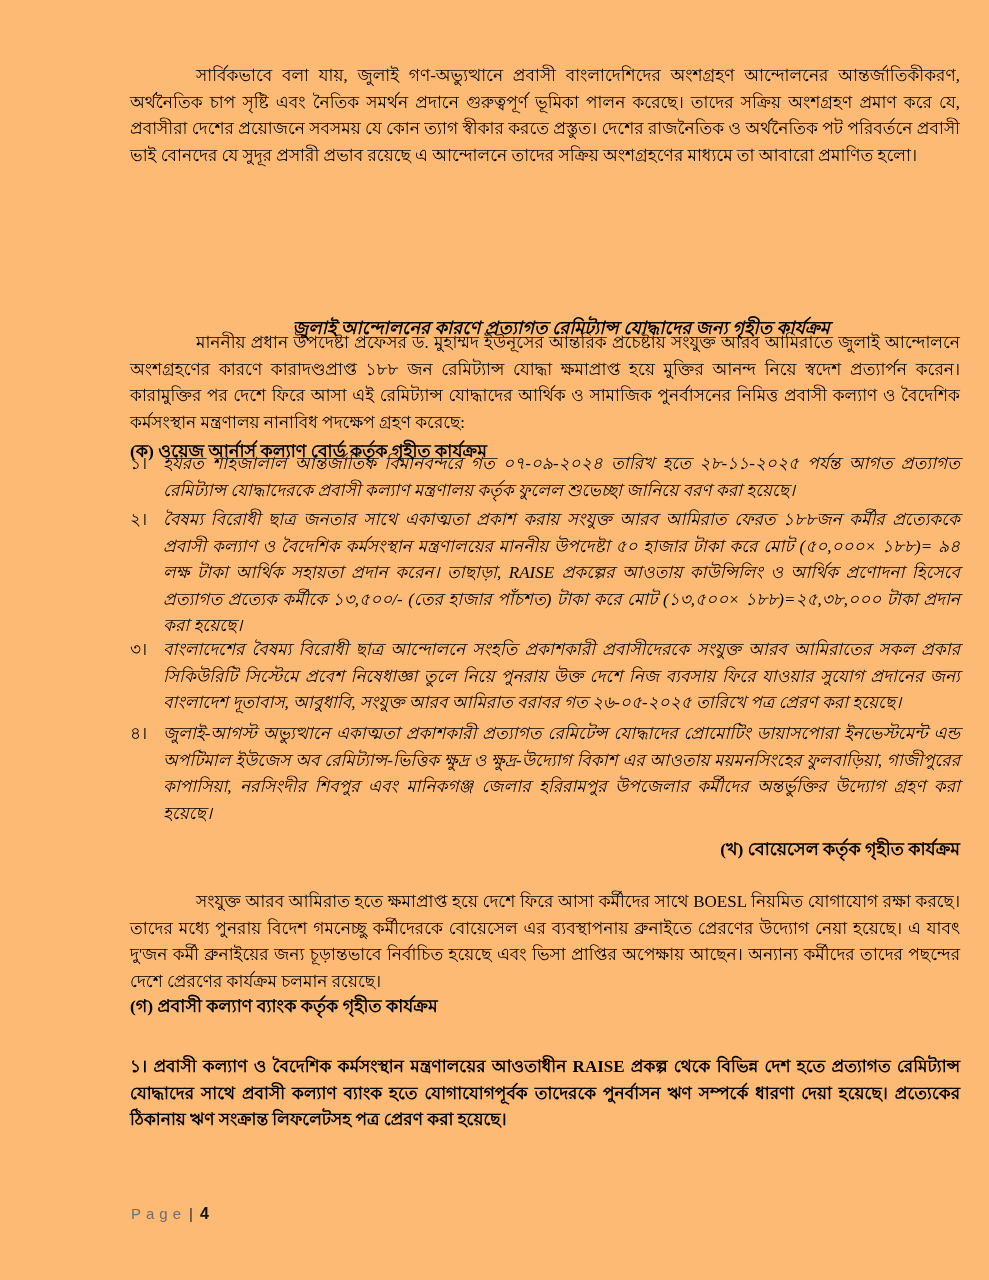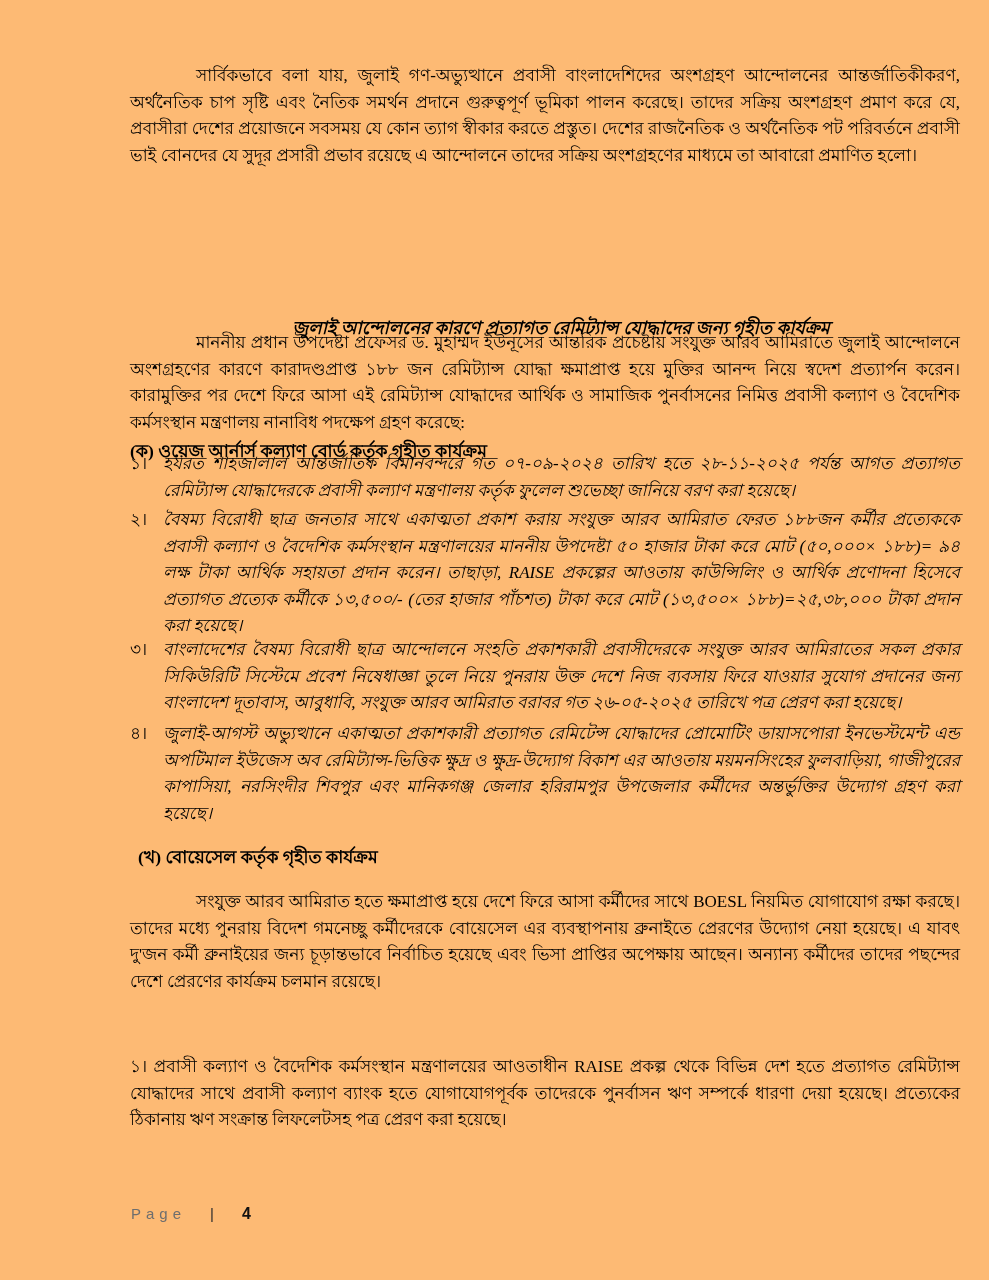--- a/index.html
+++ b/index.html
@@ -55,21 +55,20 @@
     font-style: italic;
   }
   .footer {
     position: absolute;
     left: 131px;
     top: 1205px;
     font-family: "Liberation Sans", "DejaVu Sans", sans-serif;
     font-size: 15px;
     display: flex;
     align-items: baseline;
-    gap: 21px;
   }
   .footer-label {
     color: #6e6e6e;
     letter-spacing: 5px;
   }
   .footer-sep {
     color: #2b2b2b;
     padding: 0 7px 0 3px;
   }
   .footer-num {
@@ -104,26 +103,27 @@
   <div class="block body-text list-item" style="top:637px;">
     <span class="list-num">৩।</span>
     <span class="list-body">বাংলাদেশের বৈষম্য বিরোধী ছাত্র আন্দোলনে সংহতি প্রকাশকারী প্রবাসীদেরকে সংযুক্ত আরব আমিরাতের সকল প্রকার সিকিউরিটি সিস্টেমে প্রবেশ নিষেধাজ্ঞা তুলে নিয়ে পুনরায় উক্ত দেশে নিজ ব্যবসায় ফিরে যাওয়ার সুযোগ প্রদানের জন্য বাংলাদেশ দূতাবাস, আবুধাবি, সংযুক্ত আরব আমিরাত বরাবর গত ২৬-০৫-২০২৫ তারিখে পত্র প্রেরণ করা হয়েছে।</span>
   </div>
 
   <div class="block body-text list-item" style="top:721px;">
     <span class="list-num">৪।</span>
     <span class="list-body">জুলাই-আগস্ট অভ্যুত্থানে একাত্মতা প্রকাশকারী প্রত্যাগত রেমিটেন্স যোদ্ধাদের প্রোমোটিং ডায়াসপোরা ইনভেস্টমেন্ট এন্ড অপটিমাল ইউজেস অব রেমিট্যান্স-ভিত্তিক ক্ষুদ্র ও ক্ষুদ্র-উদ্যোগ বিকাশ এর আওতায় ময়মনসিংহের ফুলবাড়িয়া, গাজীপুরের কাপাসিয়া, নরসিংদীর শিবপুর এবং মানিকগঞ্জ জেলার হরিরামপুর উপজেলার কর্মীদের অন্তর্ভুক্তির উদ্যোগ গ্রহণ করা হয়েছে।</span>
   </div>
 
-  <h2 class="block section-heading" style="top:836px; margin:8px;">(খ) বোয়েসেল কর্তৃক গৃহীত কার্যক্রম</h2>
+  <h2 class="block section-heading" style="top:836px; margin:0;text-align:right;">(খ) বোয়েসেল কর্তৃক গৃহীত কার্যক্রম</h2>
 
   <p class="block body-text indent" style="top:872px;">সংযুক্ত আরব আমিরাত হতে ক্ষমাপ্রাপ্ত হয়ে দেশে ফিরে আসা কর্মীদের সাথে BOESL নিয়মিত যোগাযোগ রক্ষা করছে। তাদের মধ্যে পুনরায় বিদেশ গমনেচ্ছু কর্মীদেরকে বোয়েসেল এর ব্যবস্থাপনায় ব্রুনাইতে প্রেরণের উদ্যোগ নেয়া হয়েছে। এ যাবৎ দু'জন কর্মী ব্রুনাইয়ের জন্য চূড়ান্তভাবে নির্বাচিত হয়েছে এবং ভিসা প্রাপ্তির অপেক্ষায় আছেন। অন্যান্য কর্মীদের তাদের পছন্দের দেশে প্রেরণের কার্যক্রম চলমান রয়েছে।</p>
 
+  <h2 class="block section-heading" style="top:993px; margin:0;">(গ) প্রবাসী কল্যাণ ব্যাংক কর্তৃক গৃহীত কার্যক্রম</h2>
 
-  <p class="block body-text" style="top:1037px;">১। প্রবাসী কল্যাণ ও বৈদেশিক কর্মসংস্থান মন্ত্রণালয়ের আওতাধীন RAISE প্রকল্প থেকে বিভিন্ন দেশ হতে প্রত্যাগত রেমিট্যান্স যোদ্ধাদের সাথে প্রবাসী কল্যাণ ব্যাংক হতে যোগাযোগপূর্বক তাদেরকে পুনর্বাসন ঋণ সম্পর্কে ধারণা দেয়া হয়েছে। প্রত্যেকের ঠিকানায় ঋণ সংক্রান্ত লিফলেটসহ পত্র প্রেরণ করা হয়েছে।</p>
+  <p class="block body-text" style="top:1037px;font-weight:bold;">১। প্রবাসী কল্যাণ ও বৈদেশিক কর্মসংস্থান মন্ত্রণালয়ের আওতাধীন RAISE প্রকল্প থেকে বিভিন্ন দেশ হতে প্রত্যাগত রেমিট্যান্স যোদ্ধাদের সাথে প্রবাসী কল্যাণ ব্যাংক হতে যোগাযোগপূর্বক তাদেরকে পুনর্বাসন ঋণ সম্পর্কে ধারণা দেয়া হয়েছে। প্রত্যেকের ঠিকানায় ঋণ সংক্রান্ত লিফলেটসহ পত্র প্রেরণ করা হয়েছে।</p>
 
 
   <div class="footer">
     <span class="footer-label">Page</span>
     <span class="footer-sep">|</span>
     <span class="footer-num">4</span>
   </div>
 
 </div>
 

